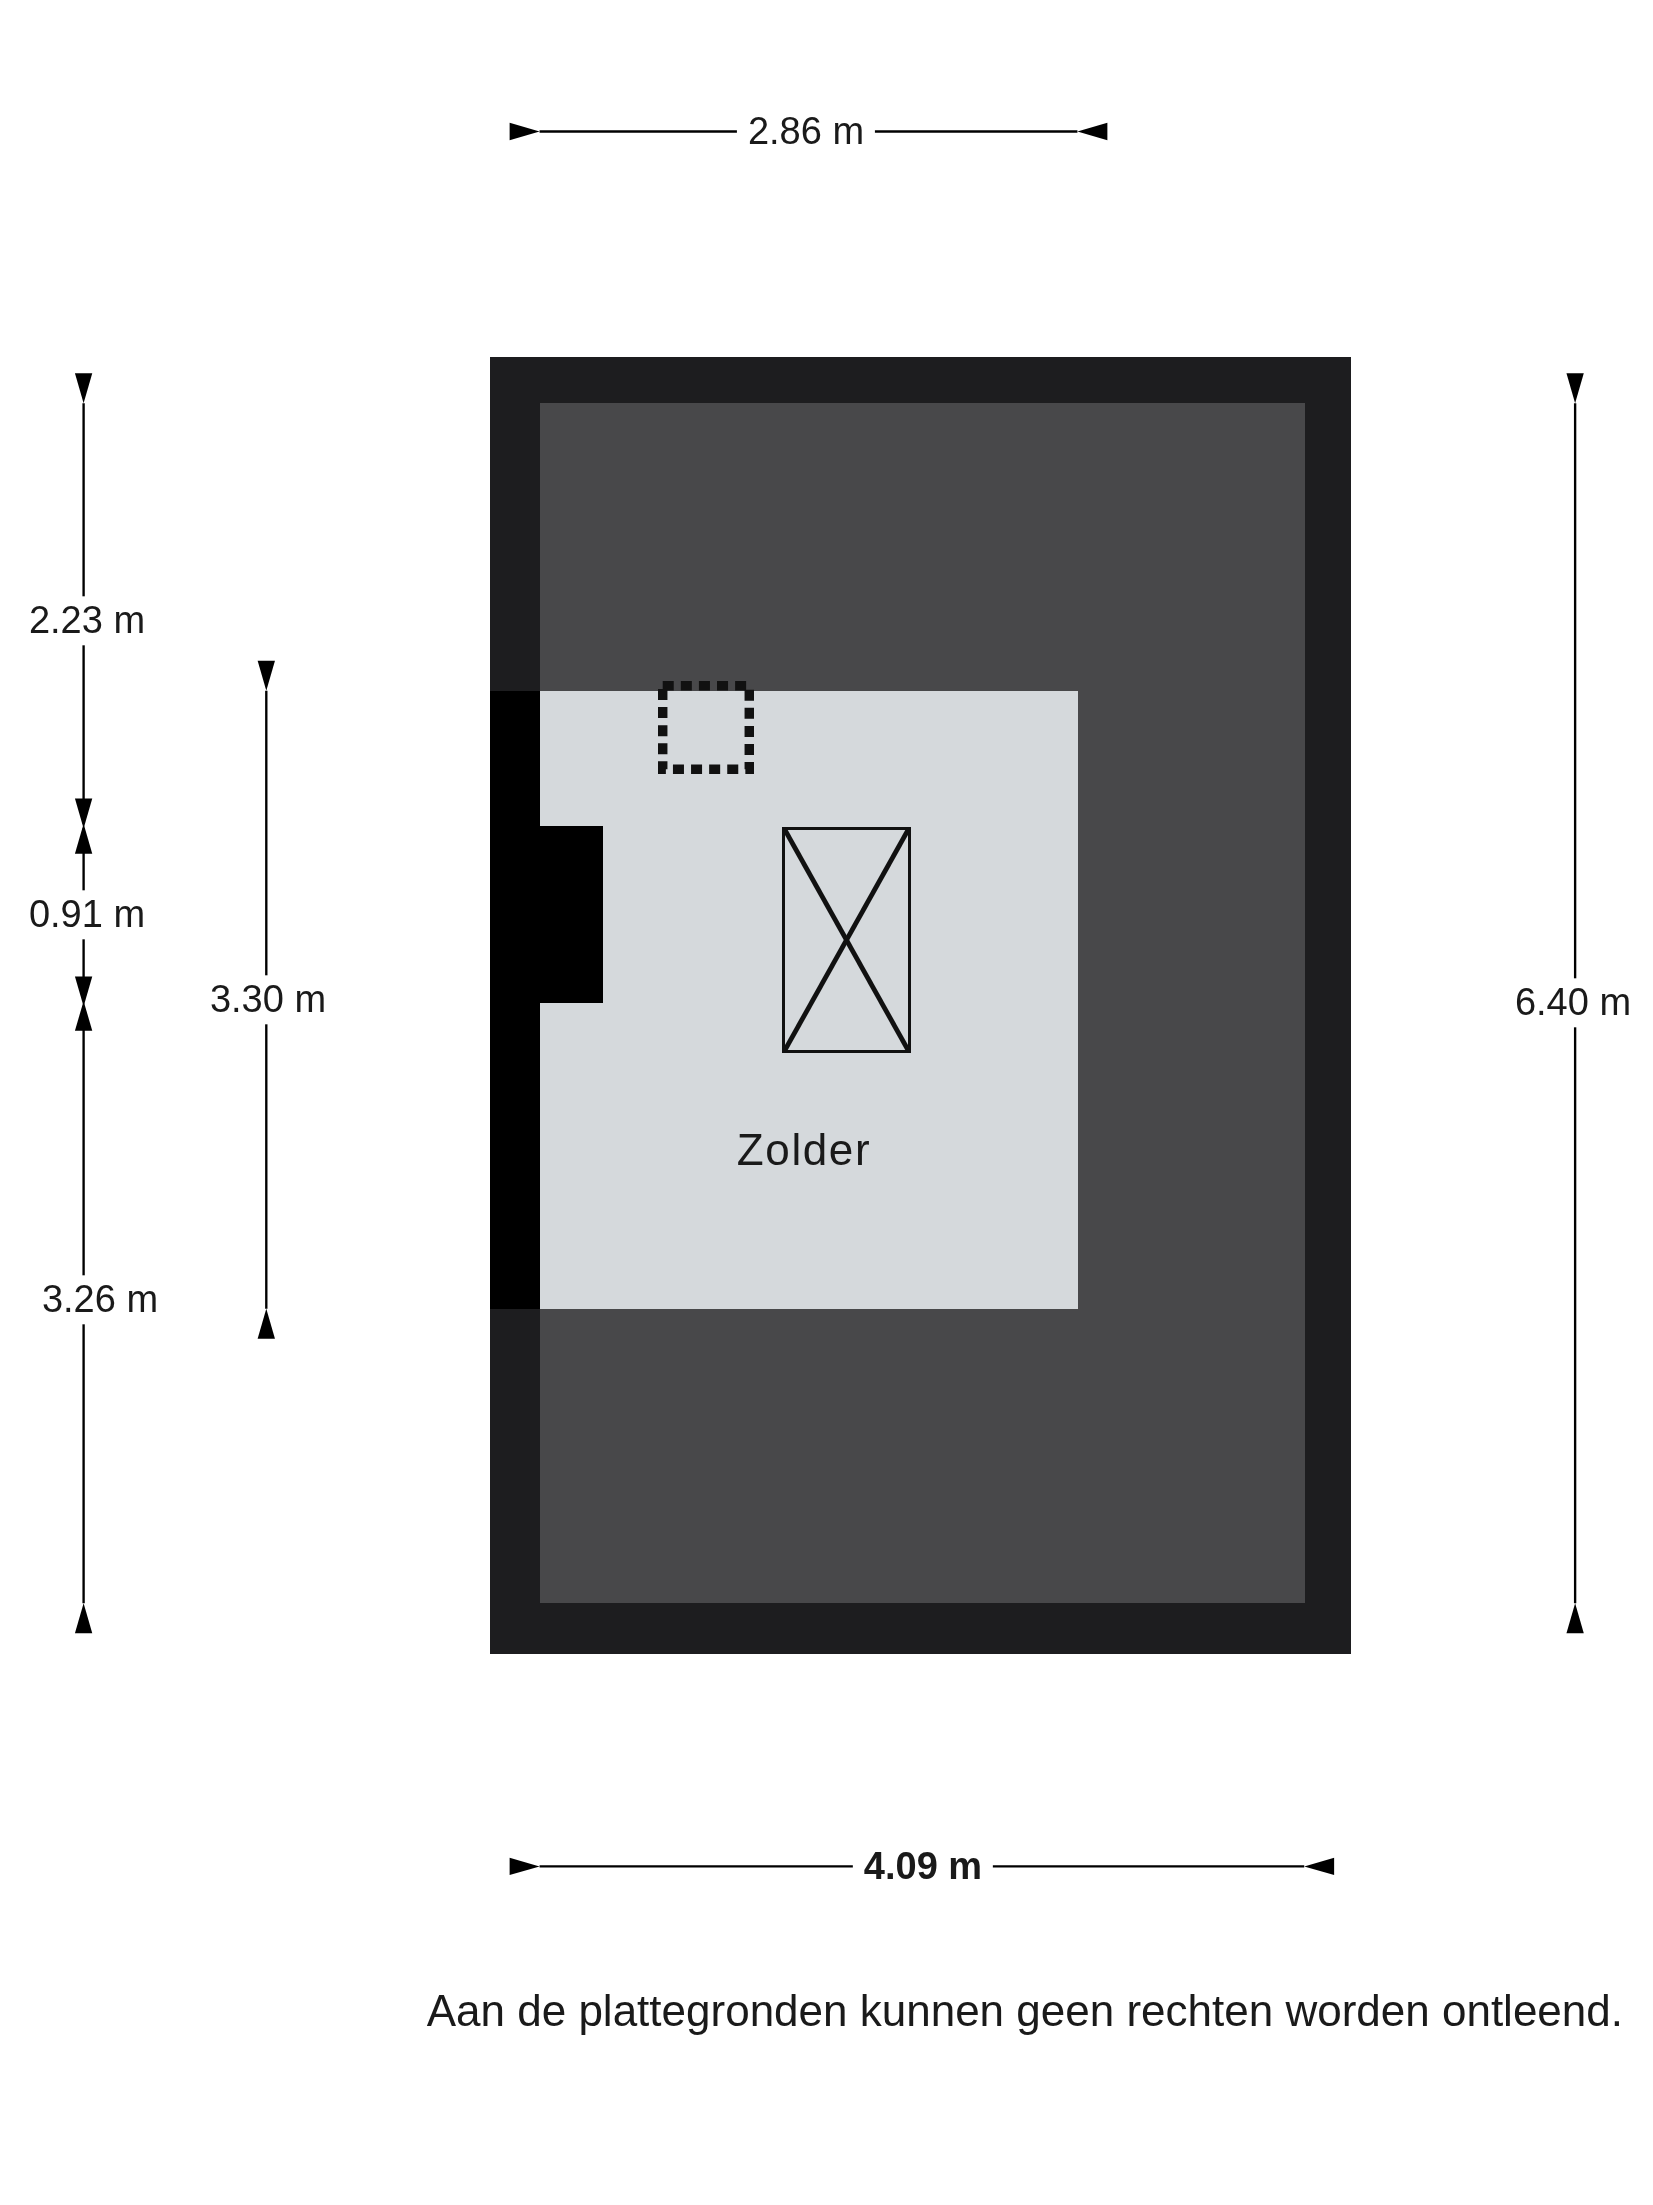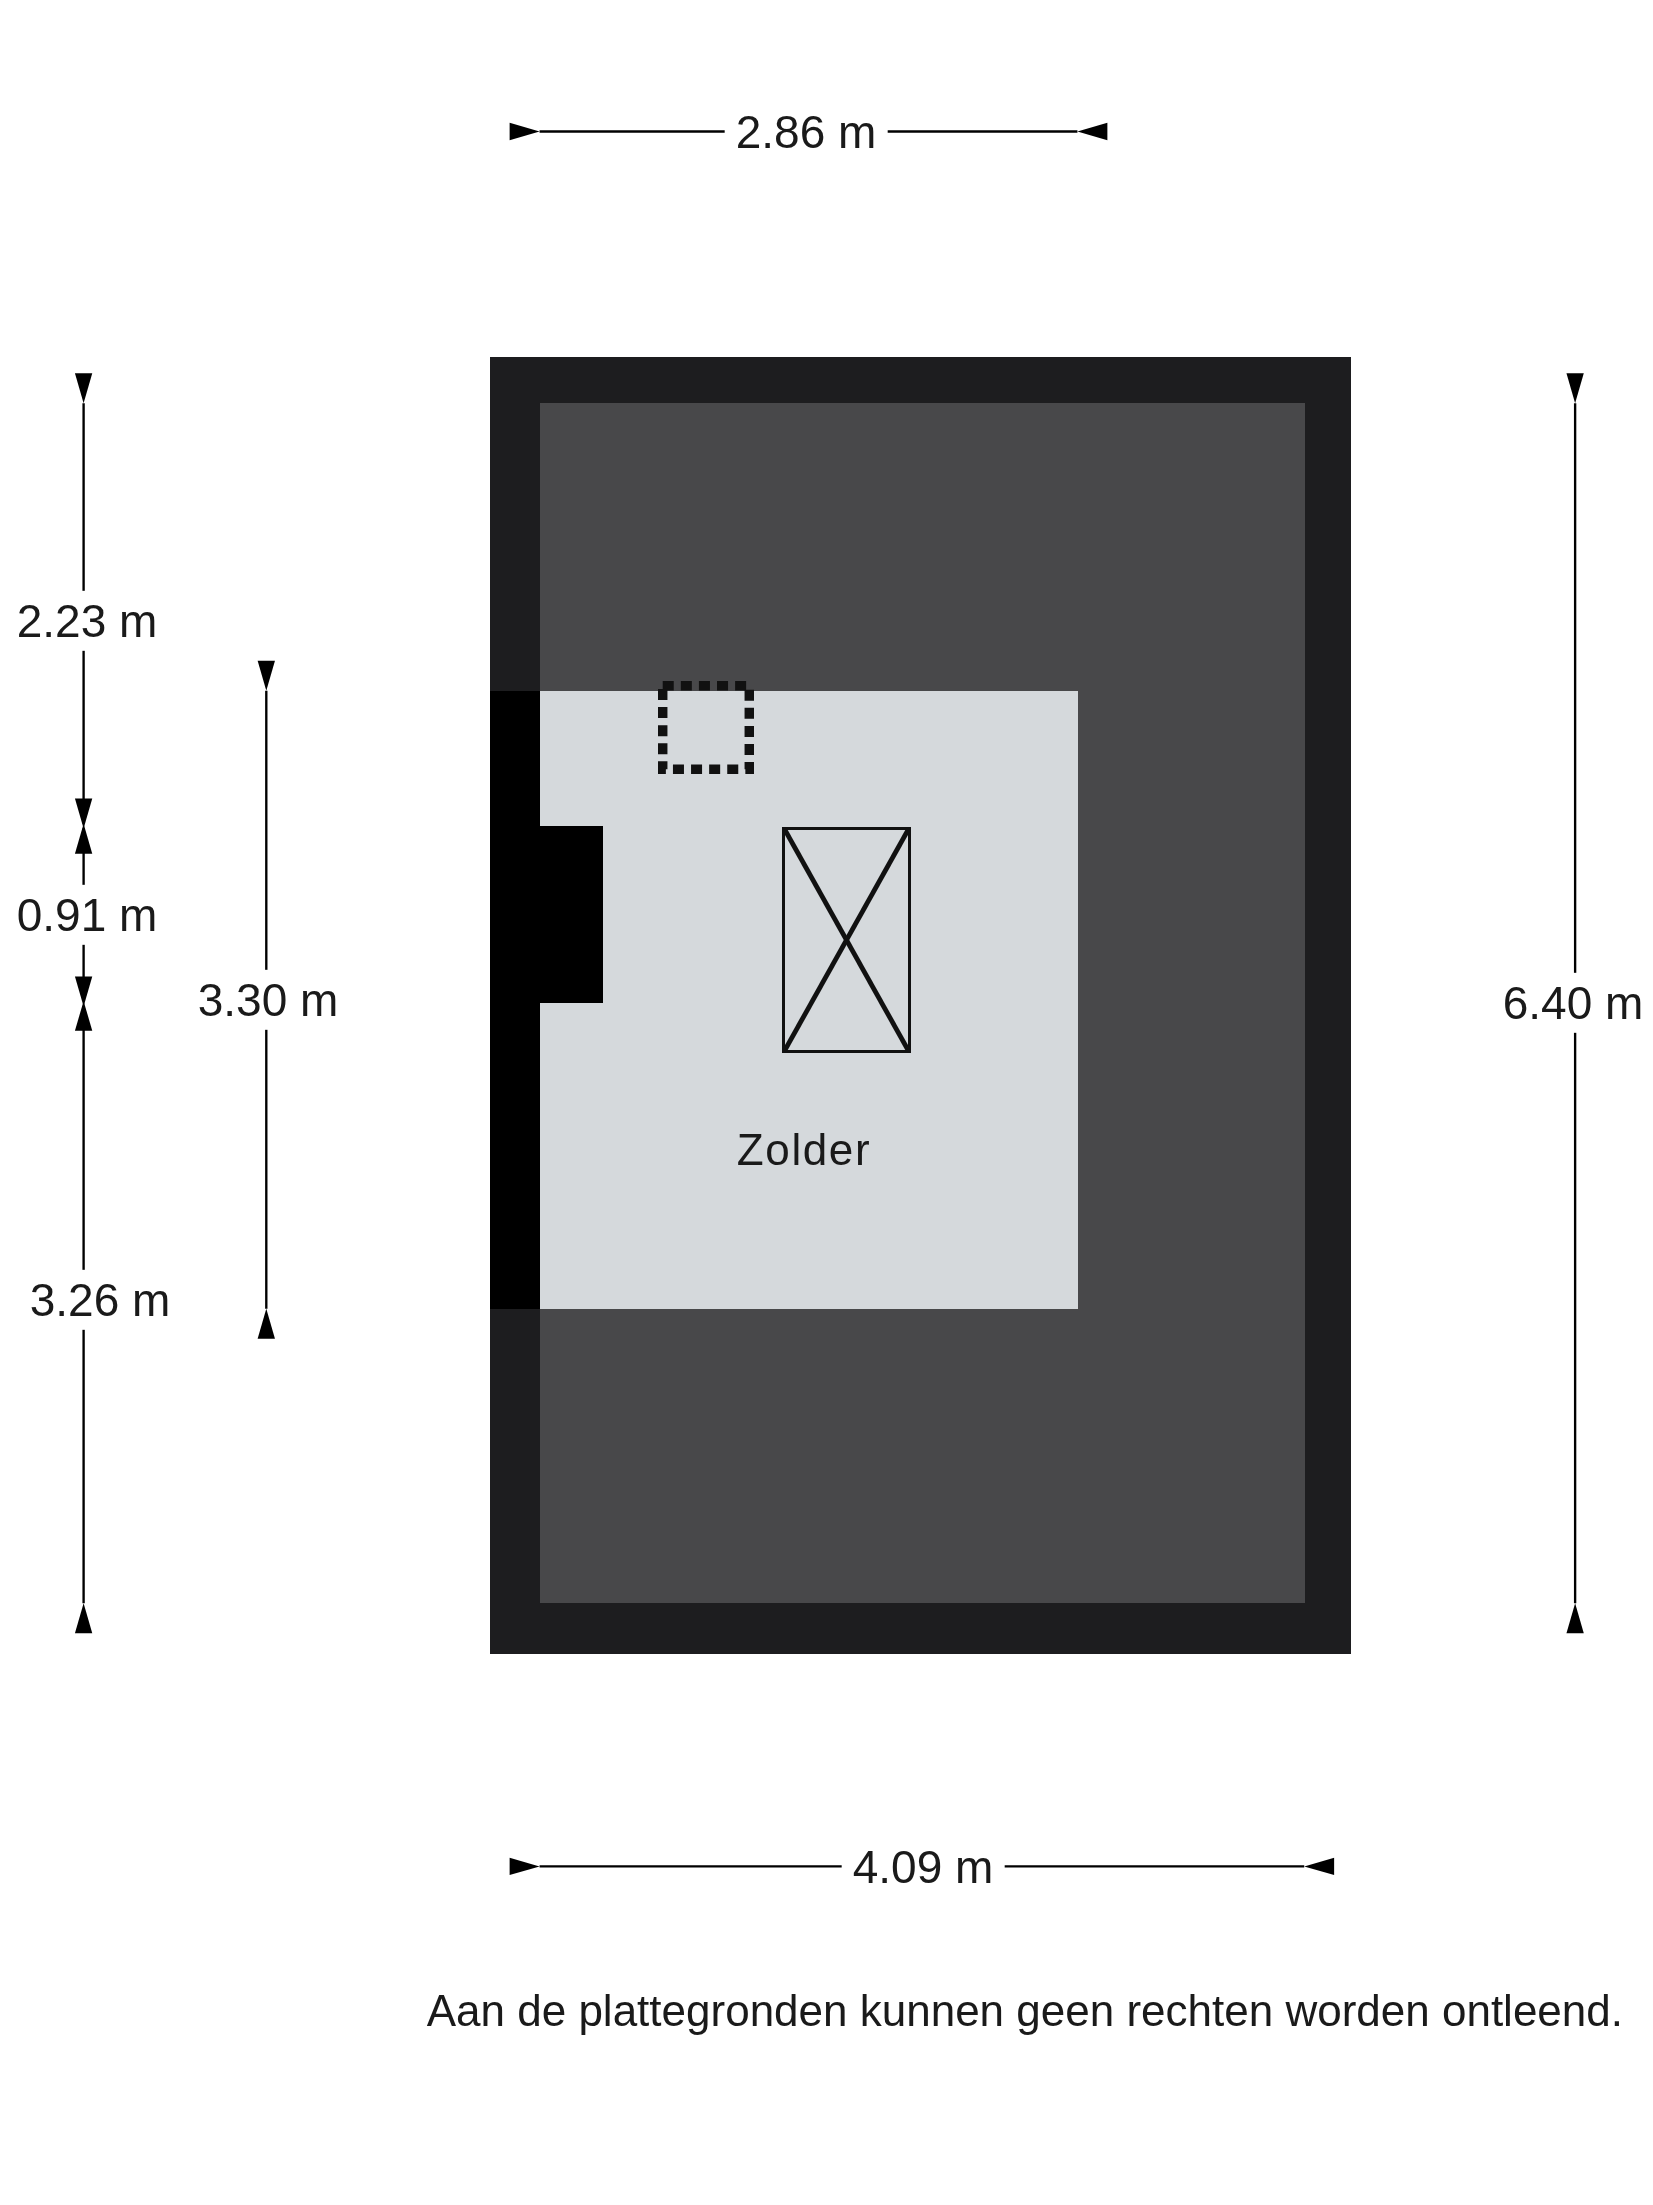--- a/index.html
+++ b/index.html
@@ -81,31 +81,31 @@
     left: 0; top: 0;
     width: 1654px; height: 2205px;
     pointer-events: none;
   }
   .dims-svg line { stroke: #000; stroke-width: 3; }
   .dim-label {
     position: absolute;
     transform: translate(-50%, -50%);
     background: var(--page-bg);
     padding: 3.2px 11px;
-    font-size: 46px;
+    font-size: 38px;
     color: var(--ink);
     white-space: nowrap;
   }
   .lbl-top    { left: 806px; top: 132px; }
   .lbl-223    { left: 87px;  top: 621px; }
   .lbl-091    { left: 87px;  top: 915px; }
   .lbl-326    { left: 100px;  top: 1300px; }
   .lbl-330    { left: 268px;  top: 1000px; }
   .lbl-640    { left: 1573px; top: 1003px; }
-  .lbl-bottom { left: 923px; top: 1867px; }
+  .lbl-bottom { left: 923px; top: 1867px; font-weight: bold; }
 
   
   .footer {
     position: absolute;
     left: 284px; top: 1985px;
     width: 1339px;
     text-align: right;
     font-size: 44px;
     line-height: 1.16;
     color: var(--ink);

